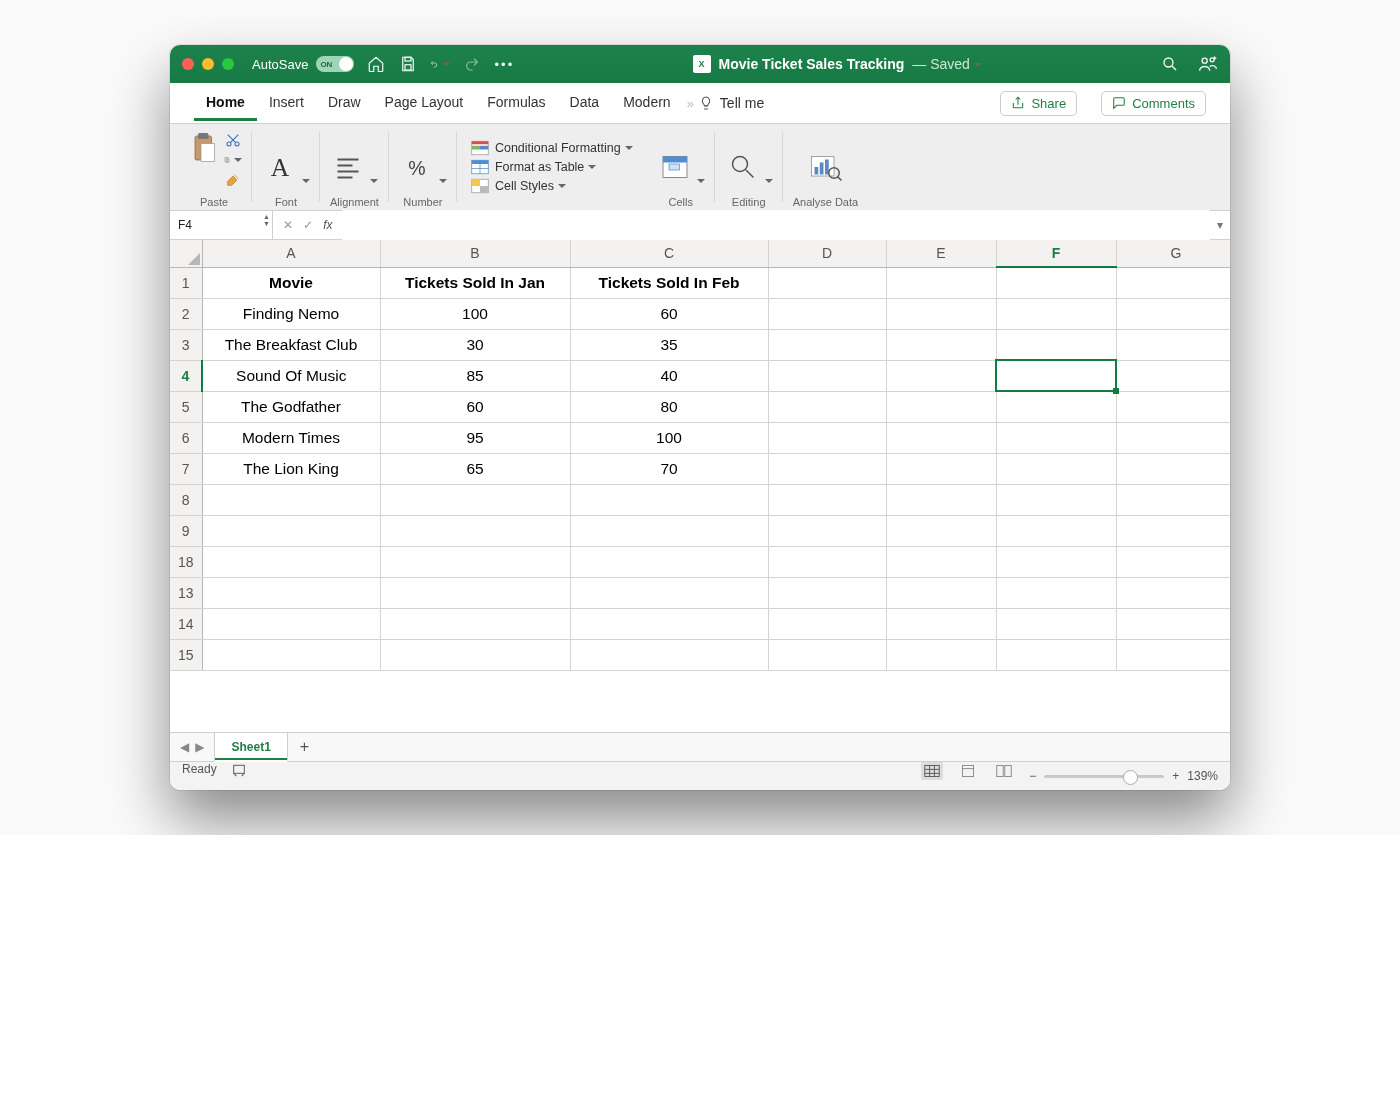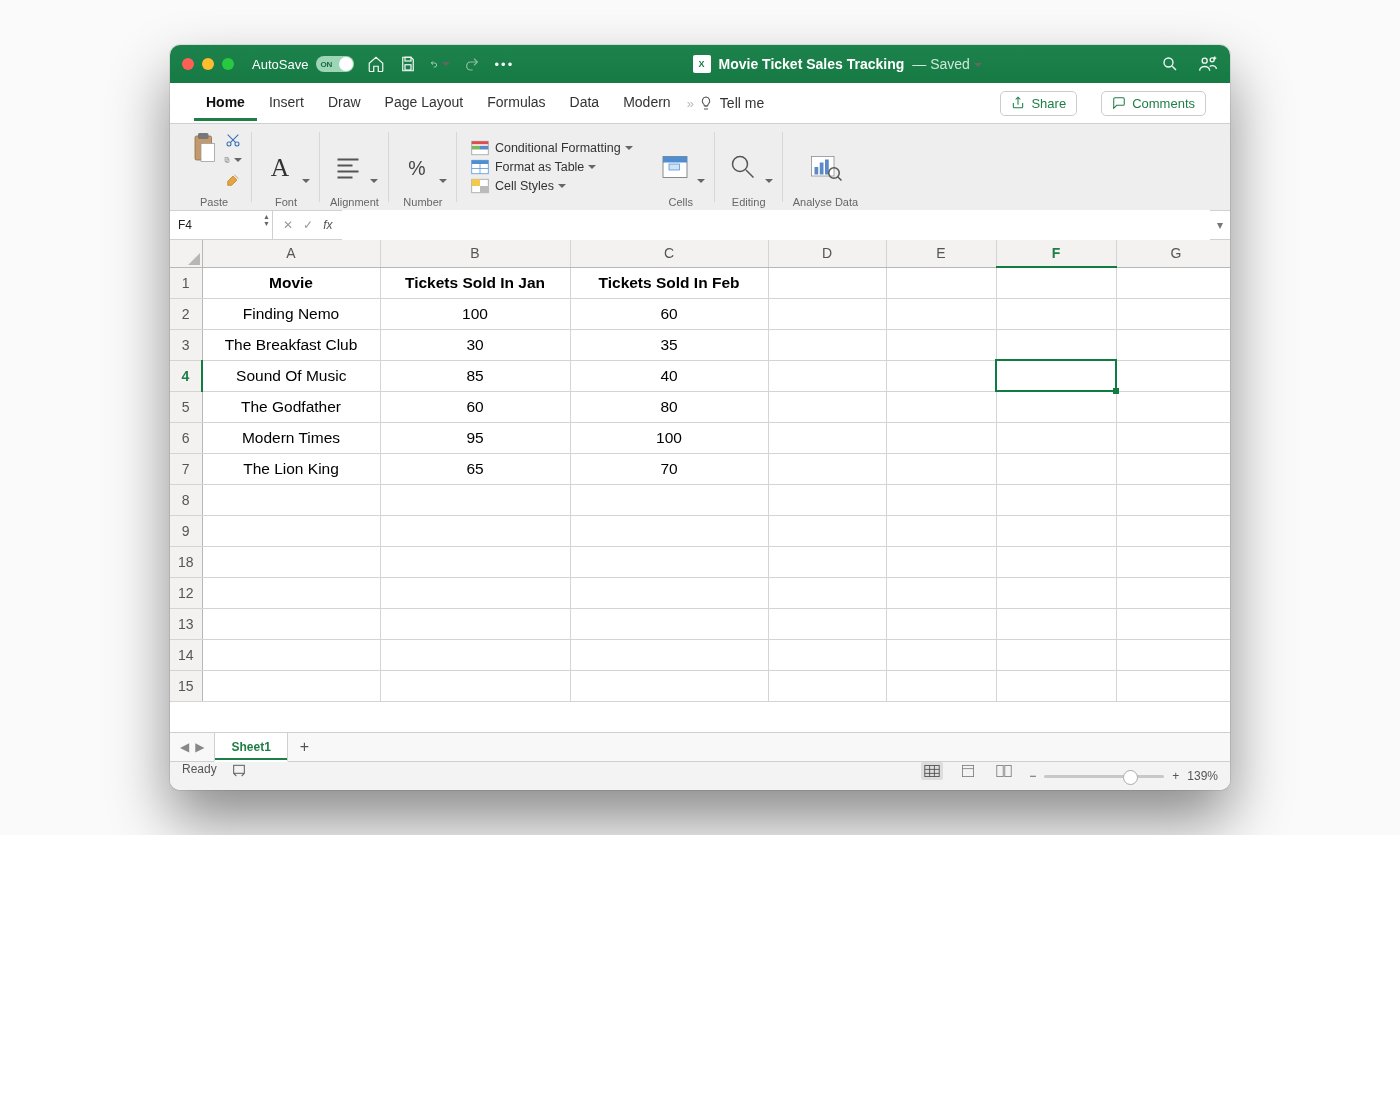--- a/index.html
+++ b/index.html
@@ -552,30 +552,20 @@
             <td class="rowhdr">18</td>
             <td class="cell"></td>
             <td class="cell"></td>
             <td class="cell"></td>
             <td class="cell"></td>
             <td class="cell"></td>
             <td class="cell"></td>
             <td class="cell"></td>
           </tr>
           <tr>
-            <td class="rowhdr">12</td>
-            <td class="cell"></td>
-            <td class="cell"></td>
-            <td class="cell"></td>
-            <td class="cell"></td>
-            <td class="cell"></td>
-            <td class="cell"></td>
-            <td class="cell"></td>
-          </tr>
-          <tr>
             <td class="rowhdr">13</td>
             <td class="cell"></td>
             <td class="cell"></td>
             <td class="cell"></td>
             <td class="cell"></td>
             <td class="cell"></td>
             <td class="cell"></td>
             <td class="cell"></td>
           </tr>
           <tr>

